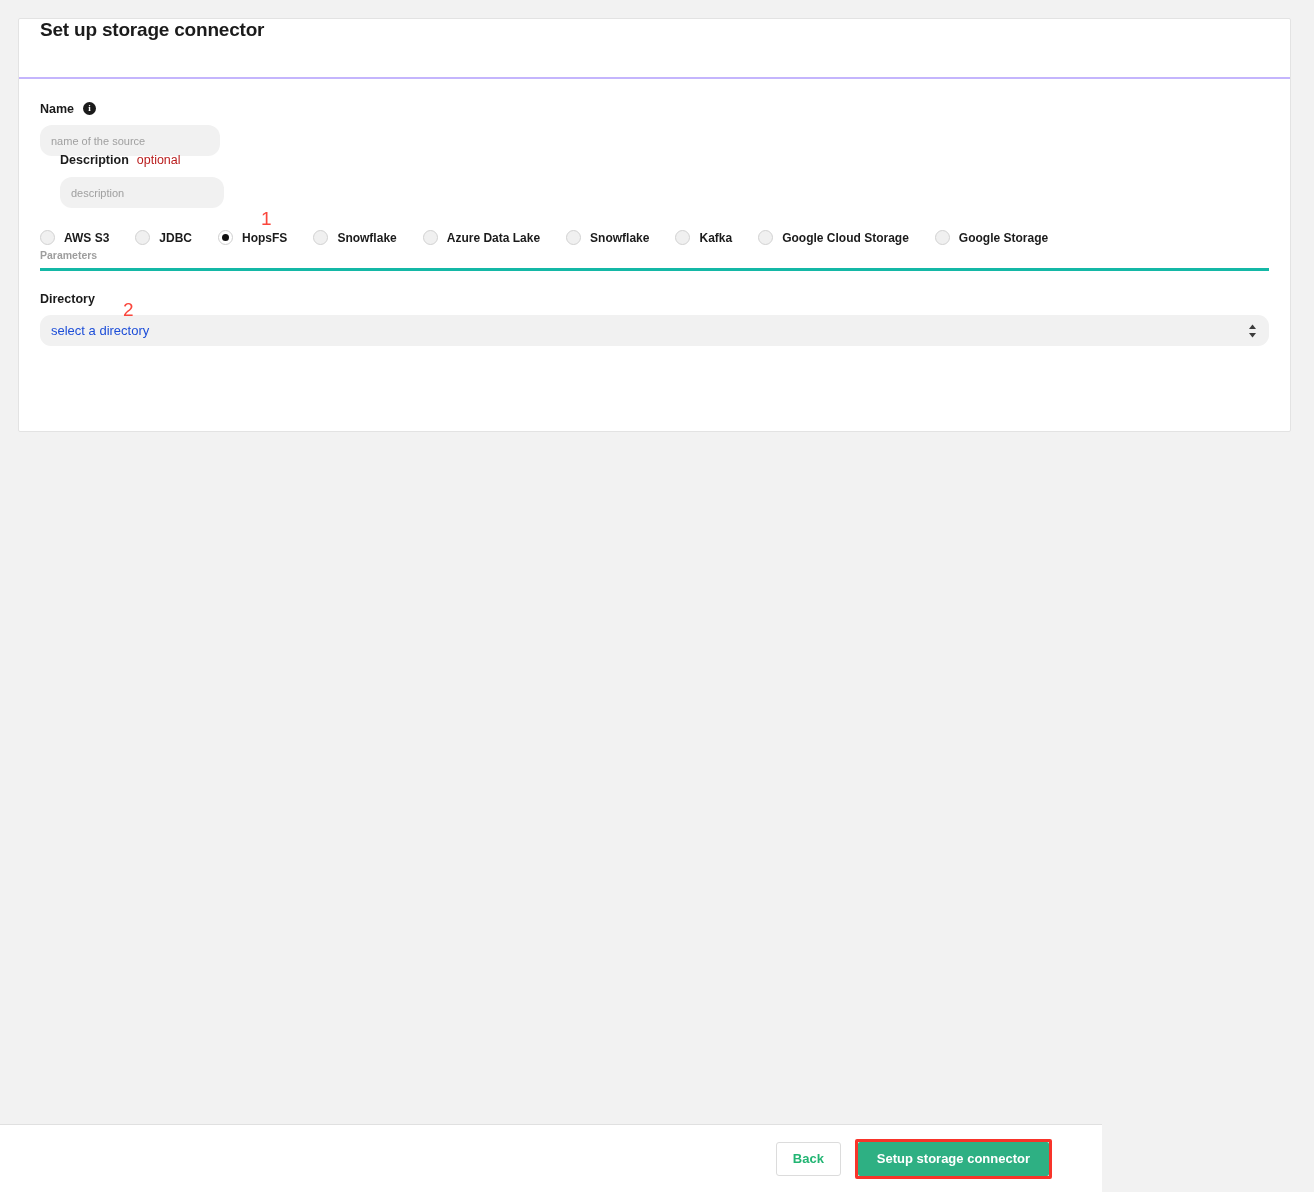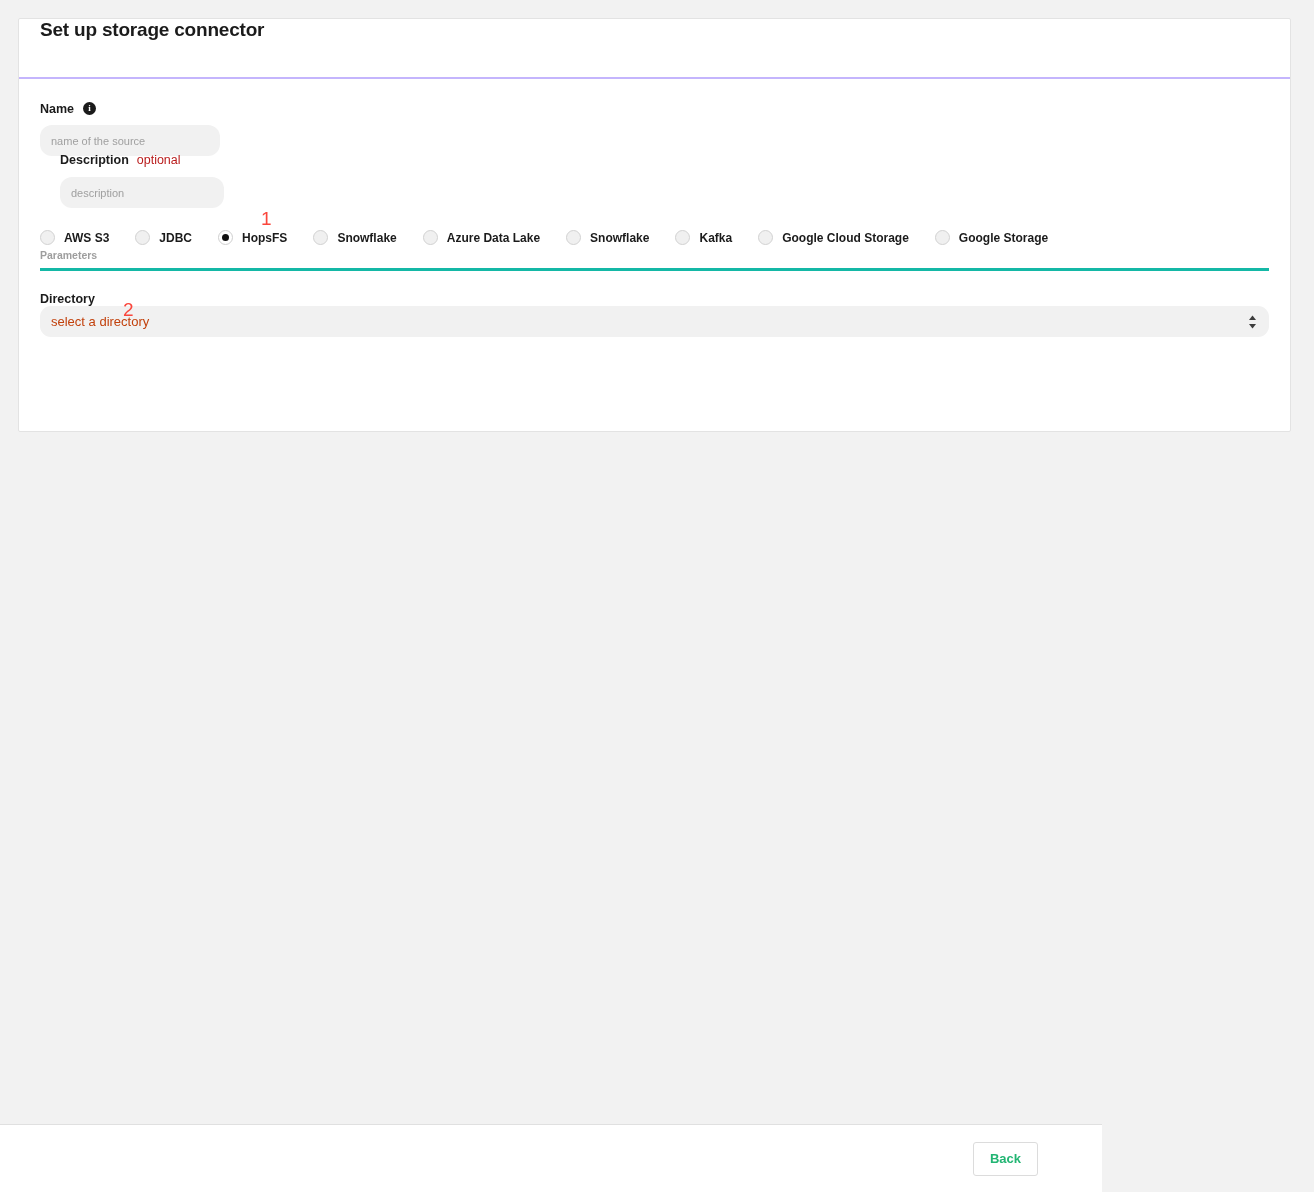--- a/index.html
+++ b/index.html
@@ -164,38 +164,38 @@
     font-weight: bold;
     color: #9e9e9e;
     padding-bottom: 7px;
     border-bottom: 3px solid #14b8a6;
   }
 
   .directory-block { margin-top: 21px; position: relative; }
   .directory-label-row {
     display: flex;
     align-items: flex-start;
-    margin-bottom: 0;
+    margin-bottom: 9px;
   }
   .directory-label {
     font-size: 12.5px;
     font-weight: bold;
     color: #1b1b1b;
   }
 
   .select-wrap { position: relative; width: 100%; }
   .select-field {
     width: 100%;
     height: 31px;
     background: #f1f1f1;
     border: none;
     border-radius: 11px;
     padding: 0 30px 0 11px;
     font-size: 13px;
-    color: #c2410c;
+    color: #1d4ed8;
     font-family: "Liberation Sans", sans-serif;
     appearance: none;
     -webkit-appearance: none;
     outline: none;
     cursor: pointer;
   }
   .select-arrows {
     position: absolute;
     right: 12px;
     top: 50%;
@@ -378,15 +378,18 @@
 
     </div>
 
     <div class="annot annot-1">1</div>
     <div class="annot annot-2">2</div>
 
   </div>
 
   <div class="footer">
     <button class="btn btn-back">Back</button>
+    <span class="btn-primary-wrap">
+      <button class="btn btn-primary">Setup storage connector</button>
+    </span>
   </div>
 
 </div>
 
 </body></html>

